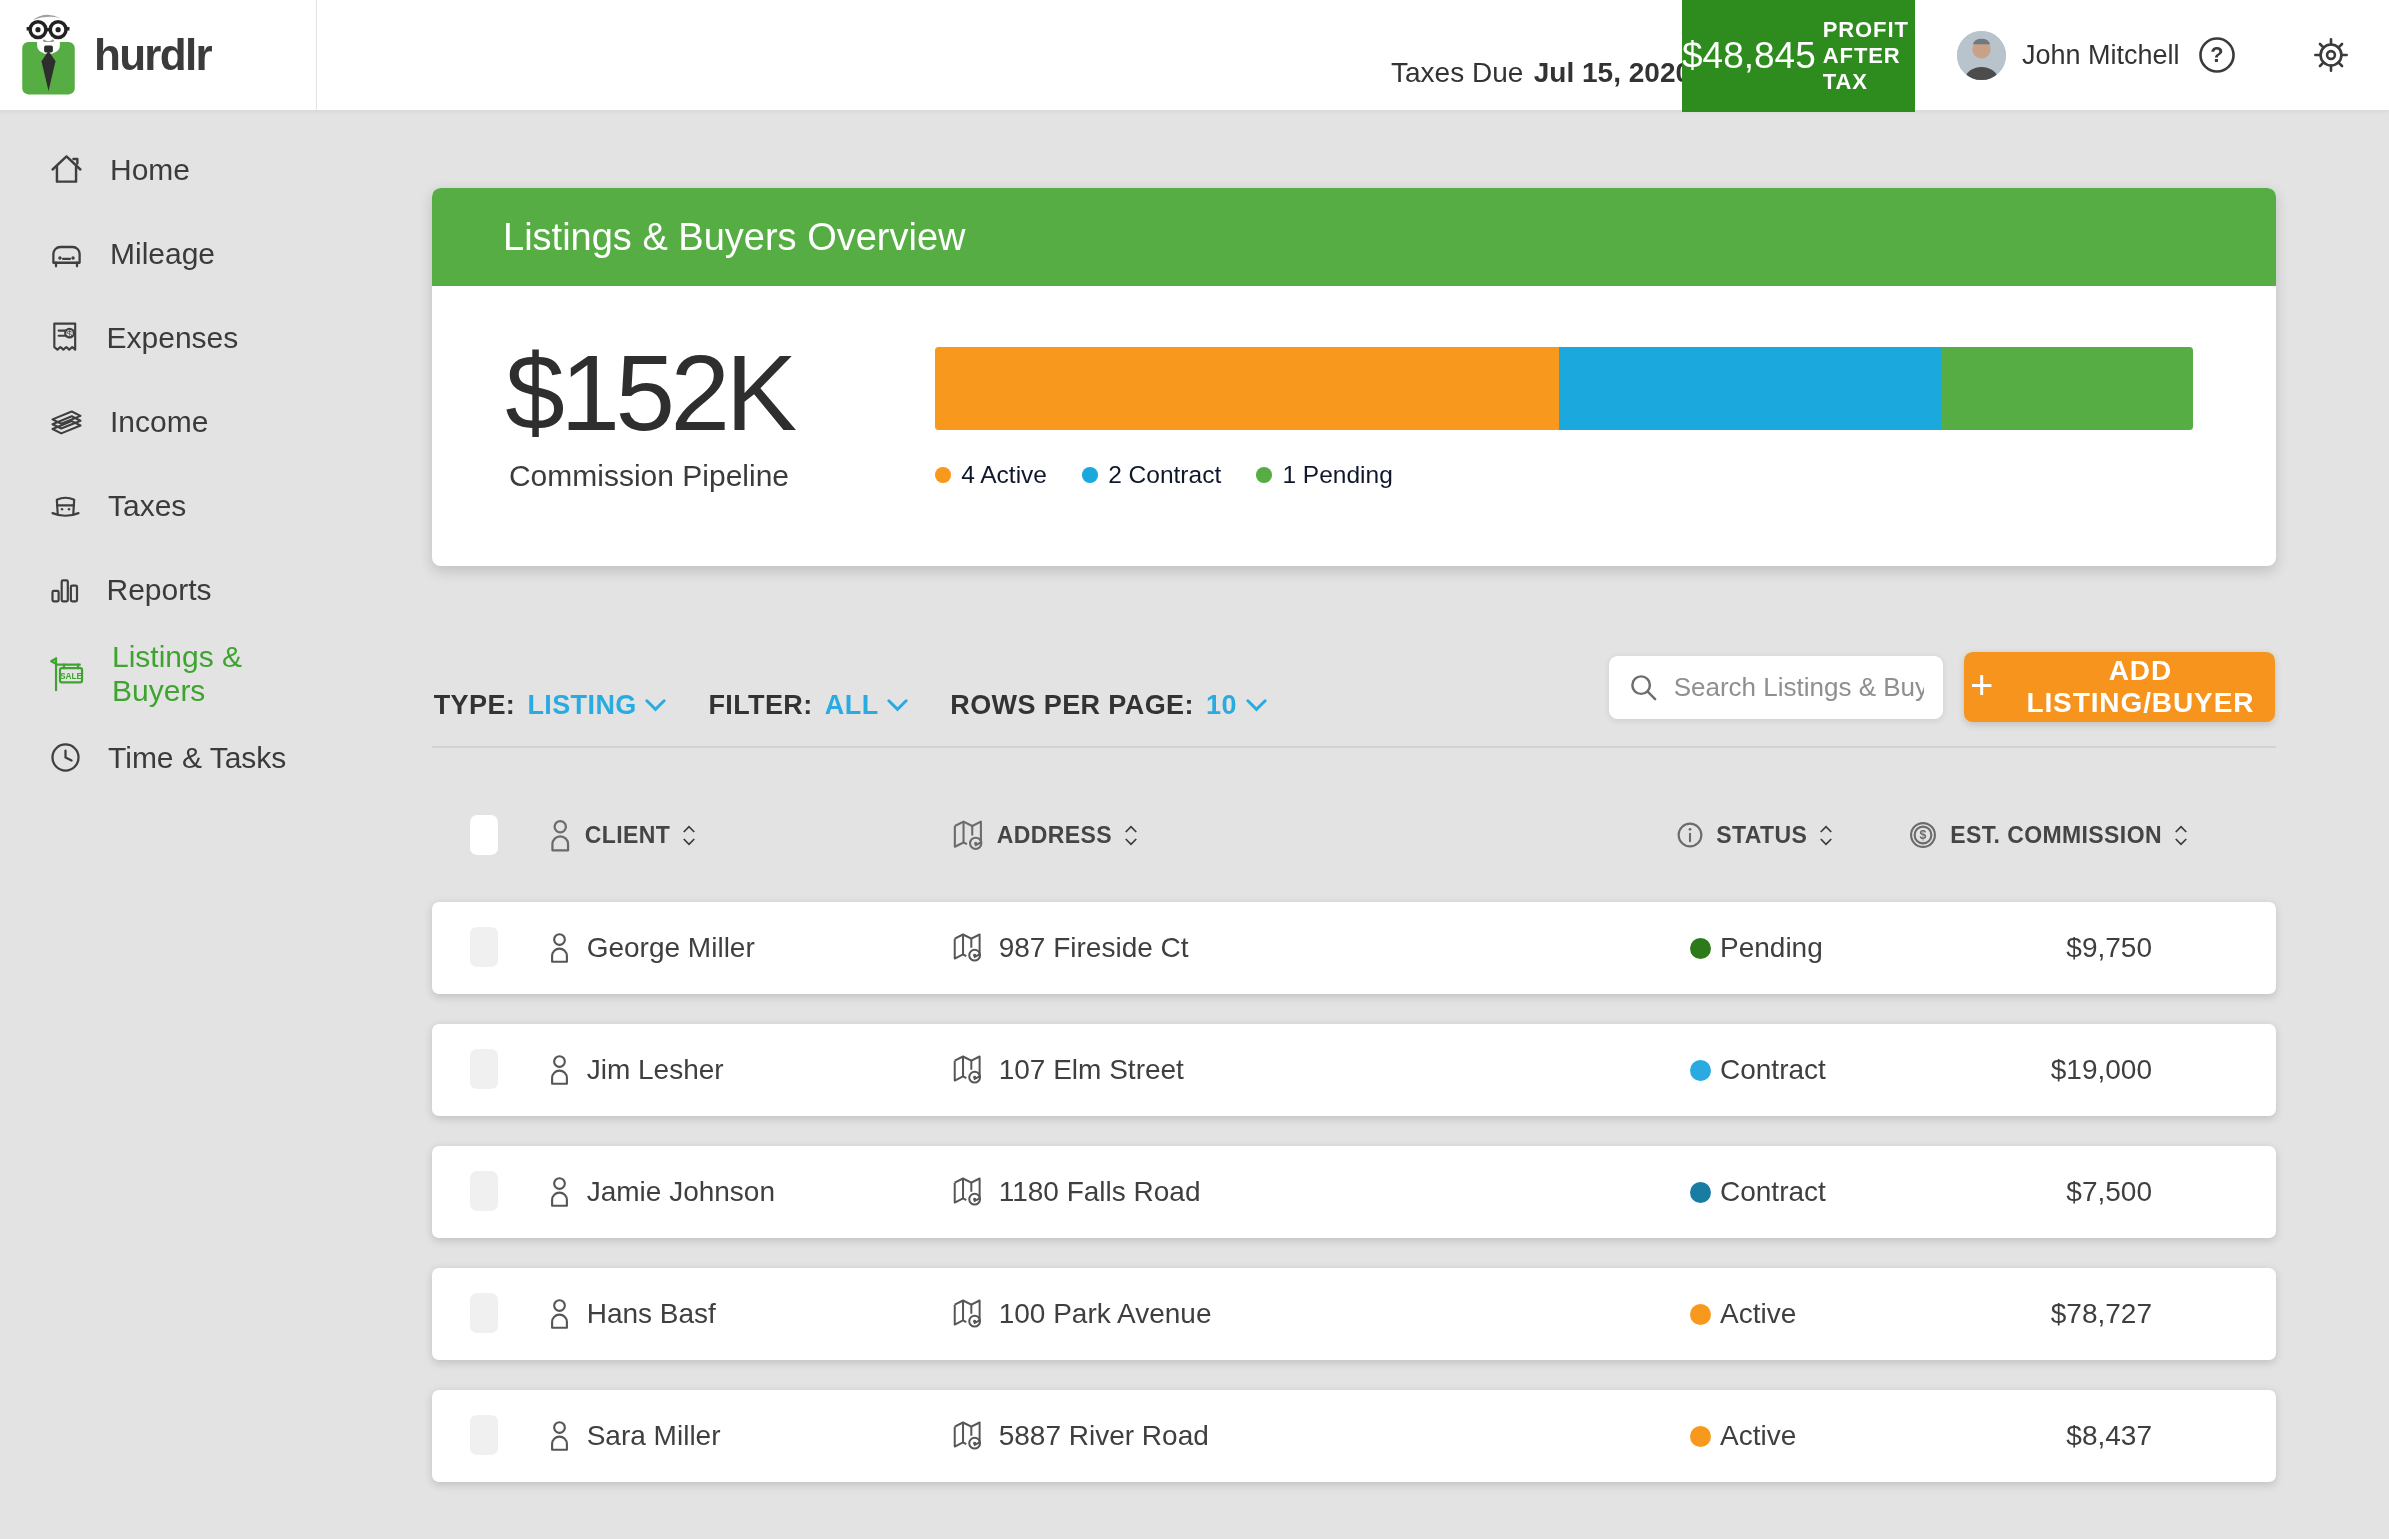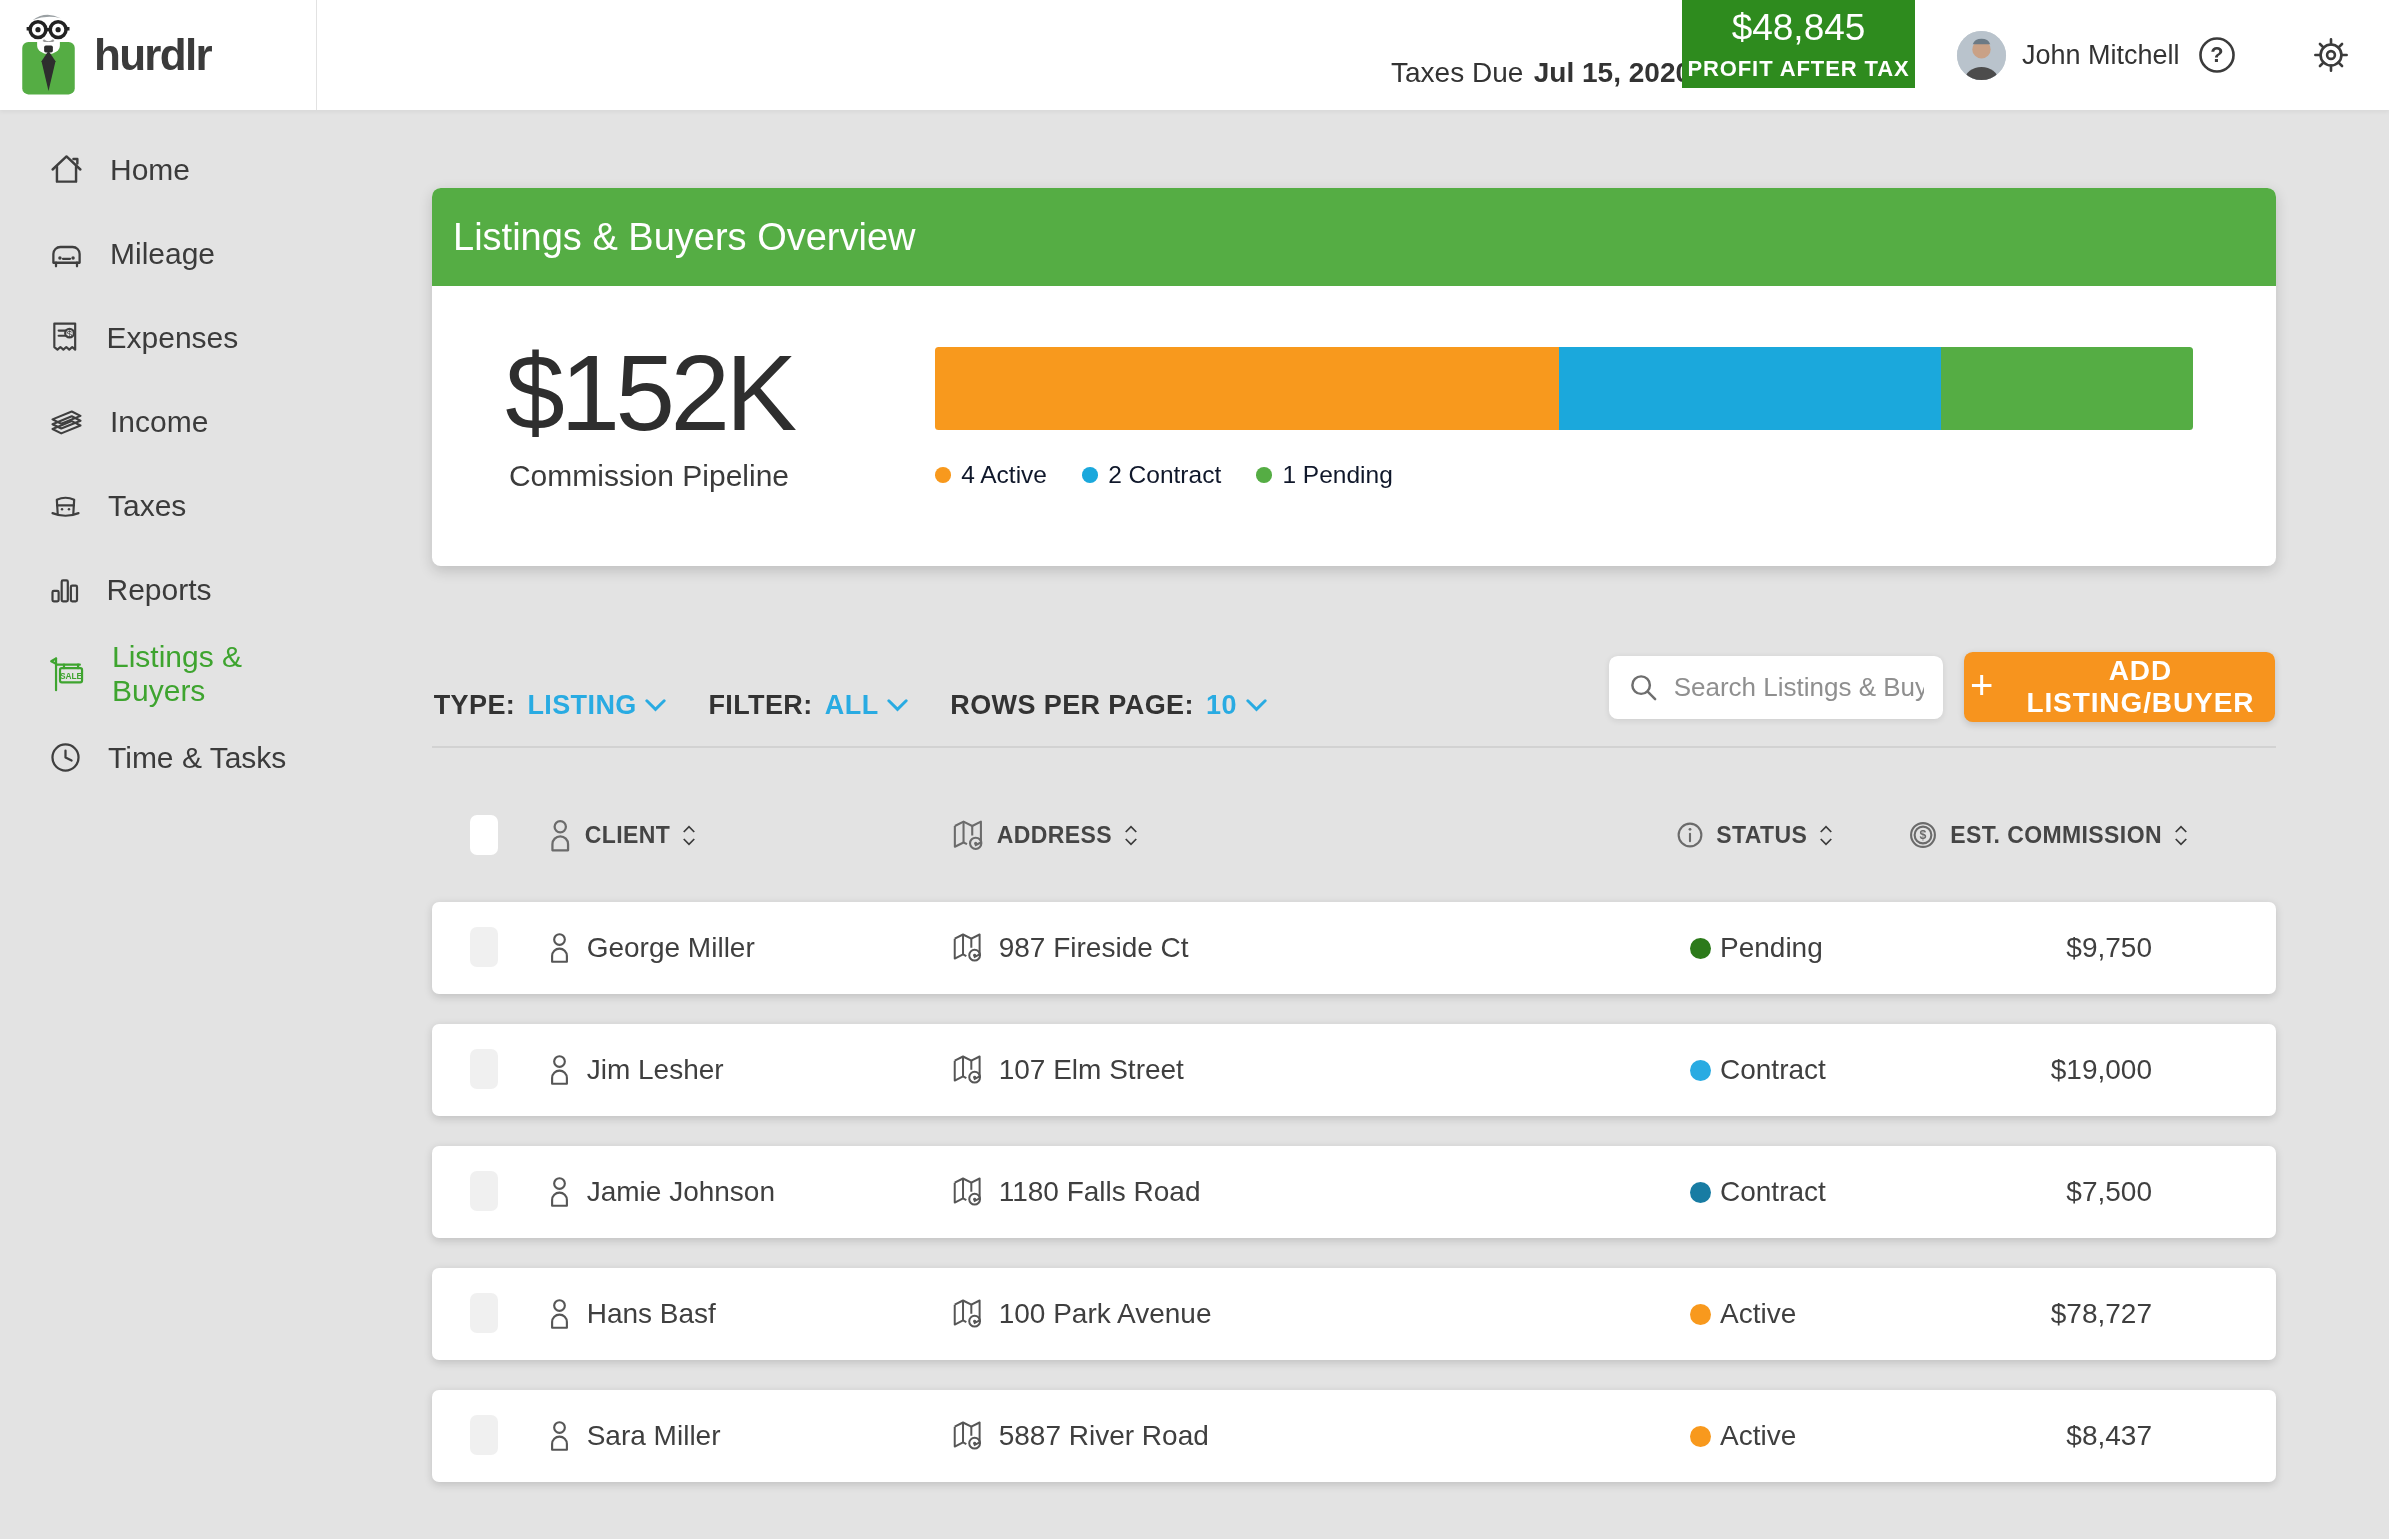--- a/index.html
+++ b/index.html
@@ -11,22 +11,22 @@
 
   
   .topbar{position:absolute;left:0;top:0;width:2389px;height:110px;background:#ffffff;z-index:6;
           box-shadow:0 1.7px 4.4px rgba(0,0,0,0.05)}
   .logo-area{position:absolute;left:0;top:0;width:317px;height:110px;display:flex;align-items:center;
              padding-left:17px;box-sizing:border-box;border-right:1.7px solid #e2e2e2;cursor:pointer}
   .logo-text{font-size:44px;font-weight:700;color:#3b3b3b;margin-left:14px;letter-spacing:-1.7px}
   .taxes-due{position:absolute;left:1391px;top:18px;height:110px;display:flex;align-items:center;gap:10.5px;
              font-size:28px;color:#333}
   .taxes-due .bold{font-weight:800}
-  .profit-box{position:absolute;left:1682px;top:0;width:233px;height:88px;color:#fff;display:flex;
-              flex-direction:column;align-items:center;justify-content:center;gap:7px}
+  .profit-box{position:absolute;left:1682px;top:0;width:233px;height:112px;color:#fff;display:flex;
+              flex-direction:row;align-items:center;justify-content:center;gap:7px}
   .profit-amount{font-size:37px;font-weight:500}
   .profit-label{font-size:22px;font-weight:700;letter-spacing:0.9px}
   .avatar{position:absolute;left:1957px;top:31px;width:49px;height:49px;border-radius:50%;overflow:hidden;
           background:#c6cdd4;cursor:pointer}
   .user-name{position:absolute;left:2022px;top:0;height:110px;display:flex;align-items:center;font-size:27px;color:#333}
   .top-icon{position:absolute;top:35px;width:40px;height:40px;color:#3b3b3b;cursor:pointer}
   .help{left:2197px}.gear{left:2311px}
 
   
   .sidebar{position:absolute;left:0;top:110px;width:317px;padding-top:17.5px}
@@ -34,21 +34,21 @@
              color:#3b3b3b;cursor:pointer}
   .side-item svg{color:#3f3f3f;flex:0 0 auto}
   .side-item.active svg{color:inherit}
   .side-item.active{font-weight:500}
 
   
   .main{position:absolute;left:432px;top:110px;width:1844px;height:1429px}
 
   .overview-card{position:absolute;left:0;top:78px;width:1844px;height:378px;background:#fff;border-radius:8.7px;
                  box-shadow:0 4.4px 14px rgba(0,0,0,0.16);overflow:hidden}
-  .banner{height:98px;display:flex;align-items:center;padding-left:21px;color:#fff;font-size:38px;font-weight:400}
+  .banner{height:98px;display:flex;align-items:center;padding-left:71px;color:#fff;font-size:38px;font-weight:400}
   .card-body{position:relative;height:280px}
   .pipeline-stat{position:absolute;left:20px;top:54px;width:394px;text-align:center}
   .pipeline-total{font-size:107px;line-height:1;font-weight:500;letter-spacing:-4.4px;color:#2e2e2e}
   .pipeline-label{font-size:30px;margin-top:12px;color:#3b3b3b}
   .bar-track{position:absolute;left:503px;top:61px;width:1258px;height:83px;display:flex;border-radius:3.5px;overflow:hidden}
   .bar-seg{height:100%}
   .legend{position:absolute;left:503px;top:175px;display:flex;align-items:center;gap:35px}
   .legend-item{display:flex;align-items:center;gap:10.5px;font-size:24.5px;color:#0f172a}
   .legend-dot{width:15.7px;height:15.7px;border-radius:50%}
 

